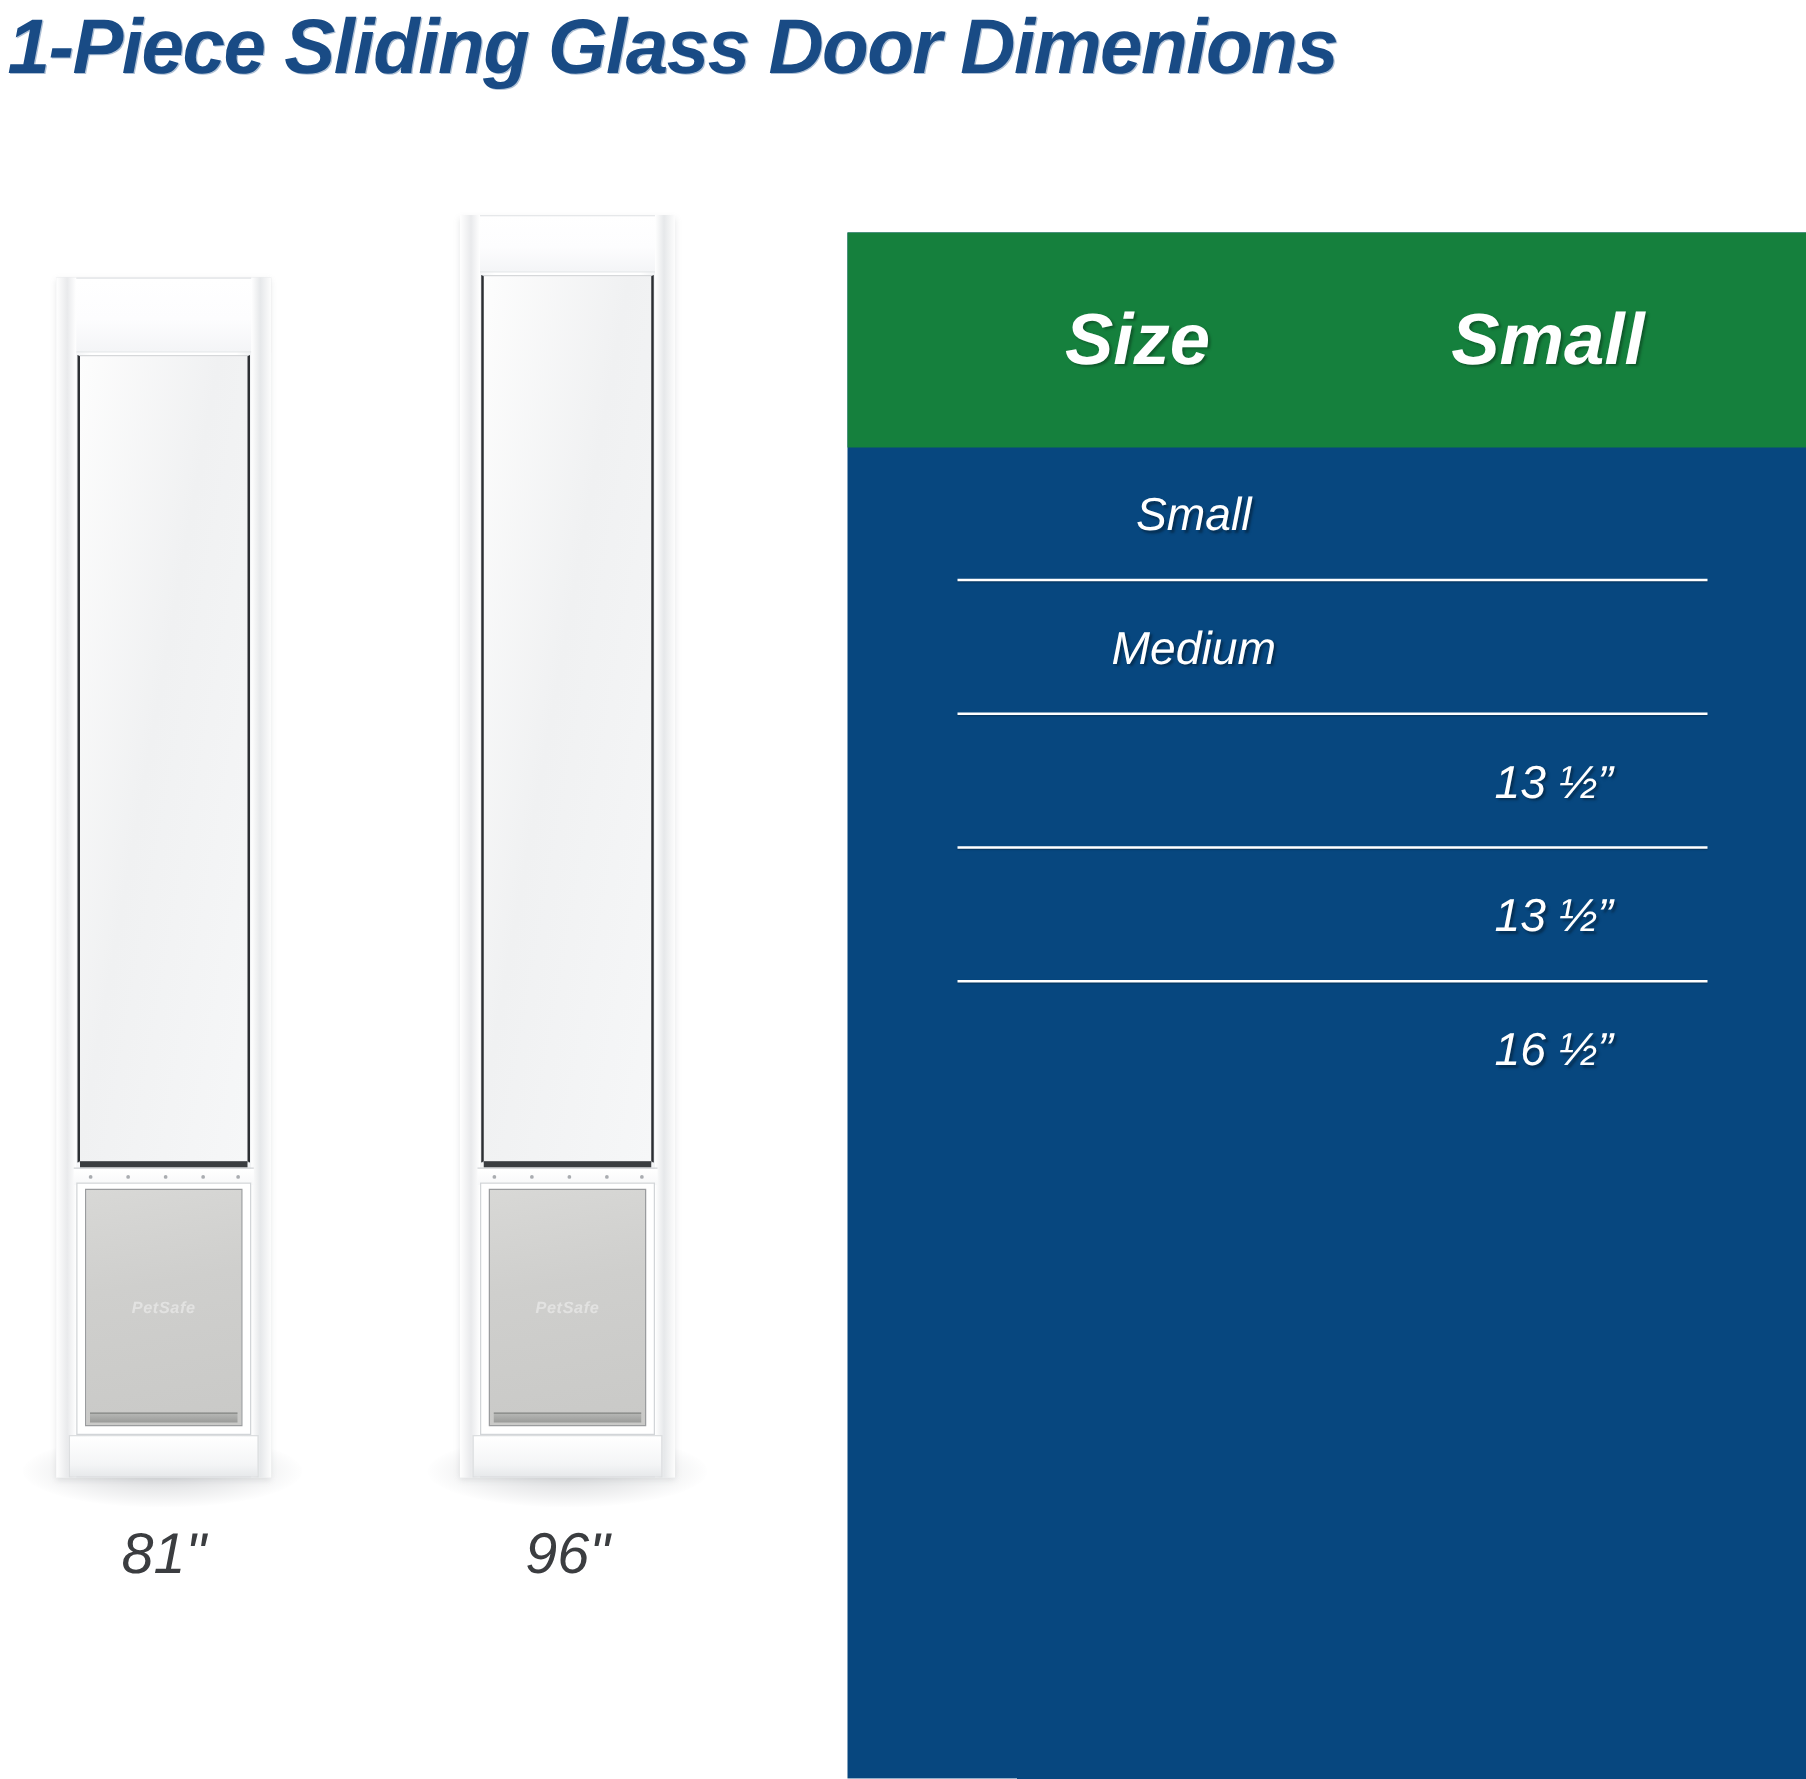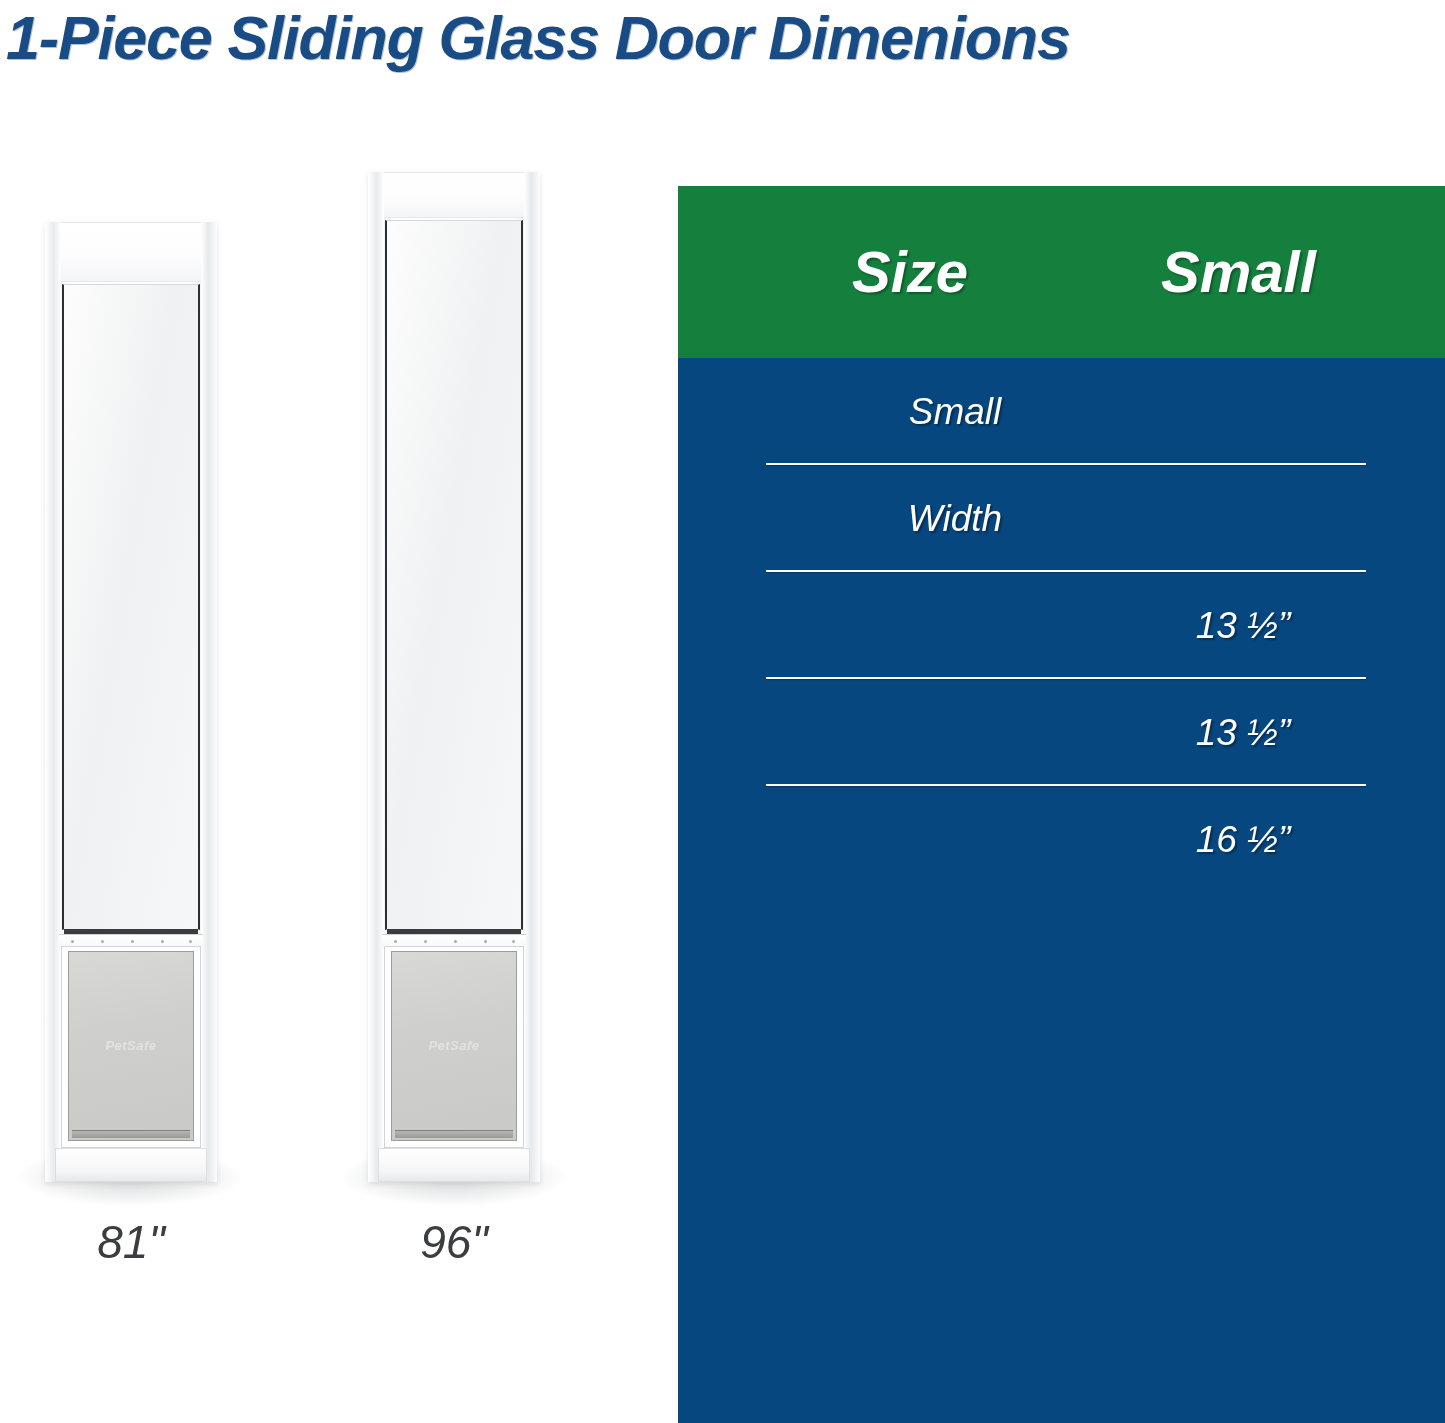--- a/index.html
+++ b/index.html
@@ -308,21 +308,21 @@
     </div>
 
     <div id="table-body">
 
       <div class="table-row">
         <div class="cell-size">Small</div>
         <div class="row-divider" style="bottom:0px;"></div>
       </div>
 
       <div class="table-row">
-        <div class="cell-size">Width</div>
+        <div class="cell-size">Medium</div>
         <div class="row-divider" style="bottom:0px;"></div>
       </div>
 
       <div class="table-row">
         <div class="cell-width">13 ½”</div>
         <div class="row-divider" style="bottom:0px;"></div>
       </div>
 
       <div class="table-row">
         <div class="cell-width">13 ½”</div>

